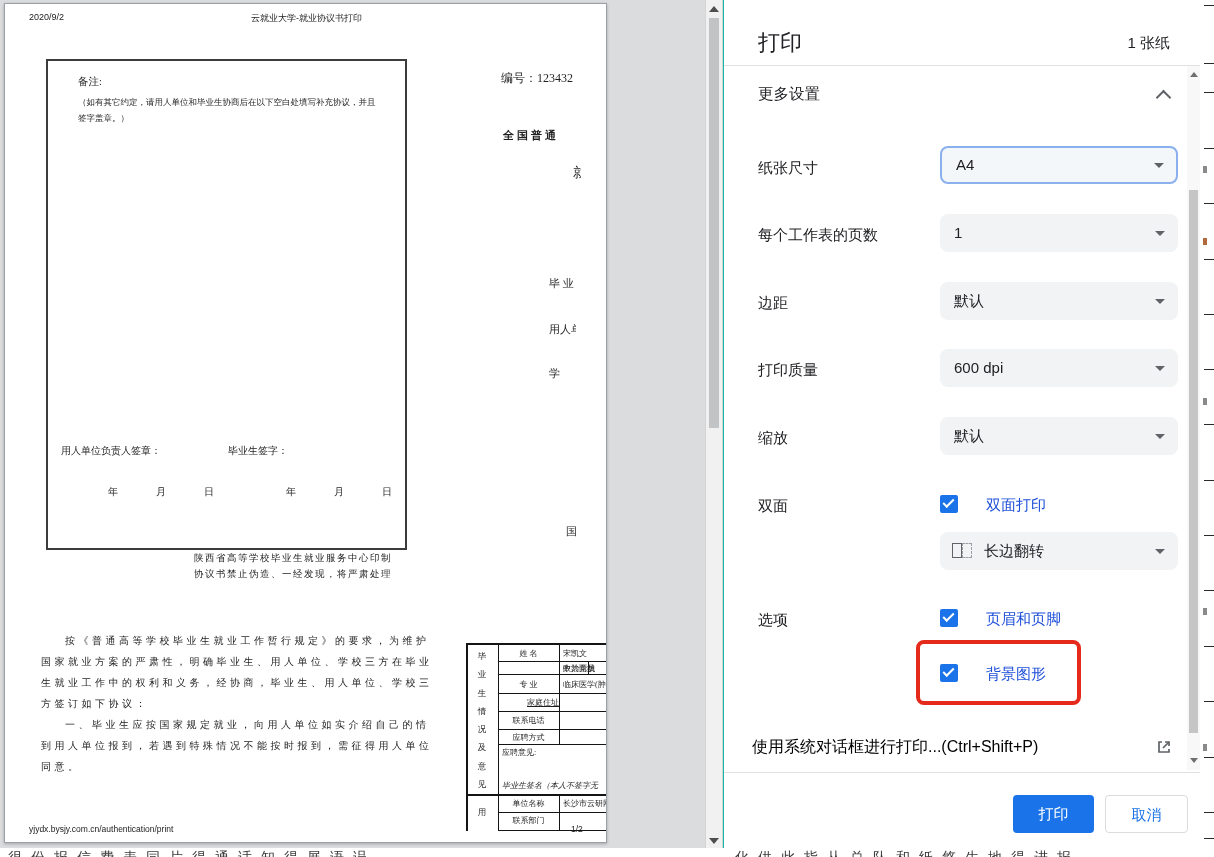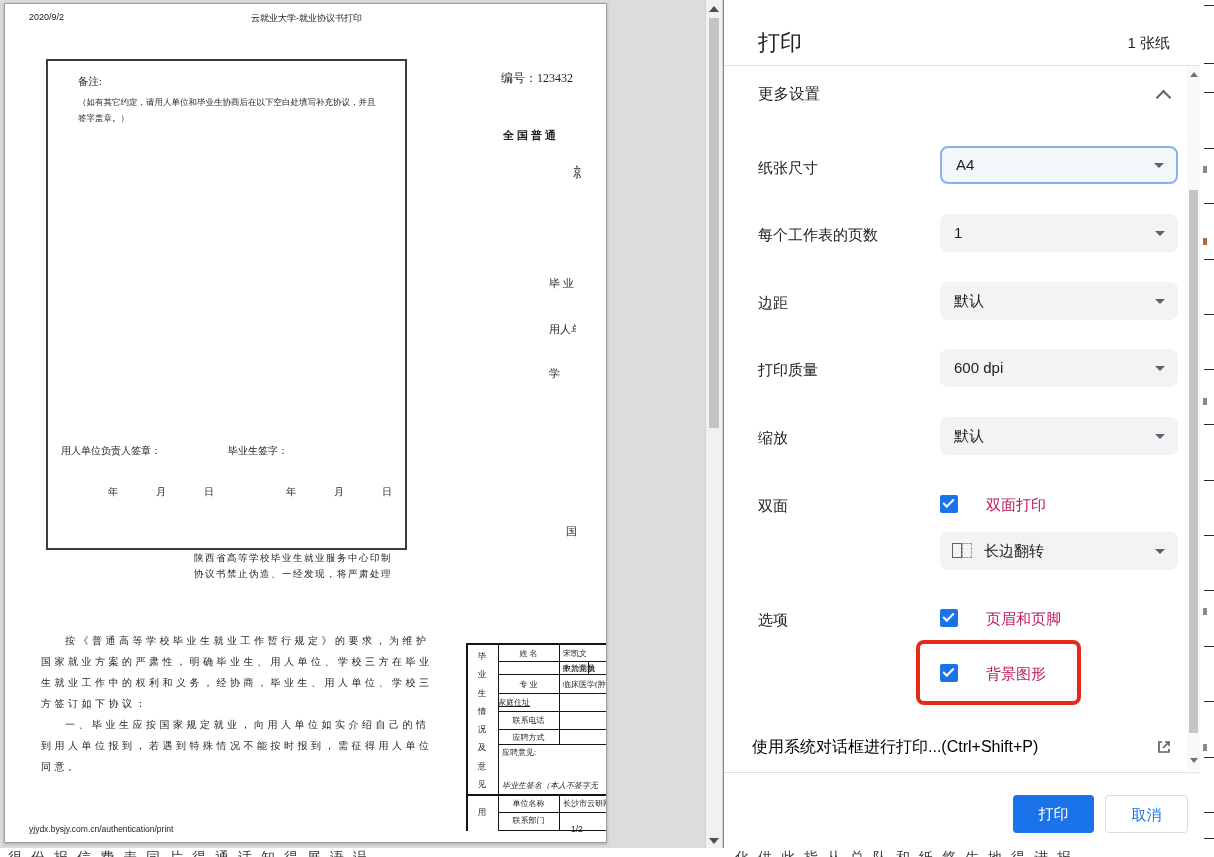--- a/index.html
+++ b/index.html
@@ -46,21 +46,21 @@
   .row-label{position:absolute;left:34px;font-size:15px;color:#202124;}
   .select{position:absolute;left:216px;width:238px;height:38px;background:#f1f3f4;border-radius:8px;
           font-size:15px;color:#202124;line-height:38px;padding-left:14px;box-sizing:border-box;cursor:pointer;}
   .select .caret{position:absolute;right:13px;top:17px;width:0;height:0;
           border-left:5px solid transparent;border-right:5px solid transparent;border-top:5px solid #5f6368;}
   .select.focused{background:#f4f7fa;border:2px solid #8ab0ee;line-height:34px;}
   .select.focused .caret{top:15px;right:12px;}
   .chk{position:absolute;left:216px;width:18px;height:18px;background:#1a73e8;border-radius:2px;cursor:pointer;}
   .chk .mark{position:absolute;left:3px;top:4px;width:9px;height:4px;
              border-left:2px solid #fff;border-bottom:2px solid #fff;transform:rotate(-45deg);}
-  .chk-label{position:absolute;left:262px;font-size:15px;color:#be185d;}
+  .chk-label{position:absolute;left:262px;font-size:15px;color:#1d4ed8;}
   .chevron-up{position:absolute;left:434px;top:92px;width:9px;height:9px;
               border-left:2px solid #5f6368;border-top:2px solid #5f6368;transform:rotate(45deg);cursor:pointer;}
   .red-annot{position:absolute;left:192px;top:640px;width:157px;height:57px;
              border:4px solid #e5291a;border-radius:8px;pointer-events:none;}
   .flip-icon{position:absolute;left:12px;top:11px;width:20px;height:15px;}
   .flip-icon .l{position:absolute;left:0;top:0;width:8px;height:13px;border:1.5px solid #5f6368;}
   .flip-icon .r{position:absolute;left:10px;top:0;width:8px;height:13px;border:1.5px dashed #9aa0a6;}
   .syslink{position:absolute;left:28px;top:737px;font-size:16px;color:#000000;cursor:pointer;}
   .extlink{position:absolute;left:431px;top:738px;width:18px;height:18px;cursor:pointer;}
   .btn{position:absolute;top:795px;height:38px;border-radius:4px;font-size:15px;
@@ -145,21 +145,21 @@
         <div class="tl" style="left:32px;top:169px;width:118px;height:1px;"></div>
         <div class="tl" style="left:32px;top:187px;width:118px;height:1px;"></div>
 
         <div class="vhead" style="top:4px;">毕<br>业<br>生<br>情<br>况<br>及<br>意<br>见</div>
         <div class="tcell" style="left:32px;top:5px;width:61px;text-align:center;">姓 名</div>
         <div class="tcell" style="left:97px;top:5px;">宋凯文</div>
         <div class="tcell" style="left:32px;top:20px;width:61px;text-align:right;margin-left:36px;">政治面貌</div>
         <div class="tcell" style="left:97px;top:20px;">中共党员</div>
         <div class="tcell" style="left:32px;top:36px;width:61px;text-align:center;">专 业</div>
         <div class="tcell" style="left:97px;top:36px;">临床医学(肿</div>
-        <div class="tcell" style="left:32px;top:54px;width:61px;text-align:left;text-decoration:underline;">家庭住址</div>
+        <div class="tcell" style="left:32px;top:54px;width:61px;text-align:right;text-decoration:underline;">家庭住址</div>
         <div class="tcell" style="left:32px;top:72px;width:61px;text-align:center;">联系电话</div>
         <div class="tcell" style="left:32px;top:89px;width:61px;text-align:center;">应聘方式</div>
         <div class="tcell" style="left:36px;top:104px;">应聘意见:</div>
         <div class="tcell" style="left:36px;top:137px;font-style:italic;">毕业生签名（本人不签字无</div>
         <div class="vhead" style="top:160px;">用</div>
         <div class="tcell" style="left:32px;top:155px;width:61px;text-align:center;">单位名称</div>
         <div class="tcell" style="left:97px;top:155px;">长沙市云研网</div>
         <div class="tcell" style="left:32px;top:172px;width:61px;text-align:center;">联系部门</div>
       </div>
 

